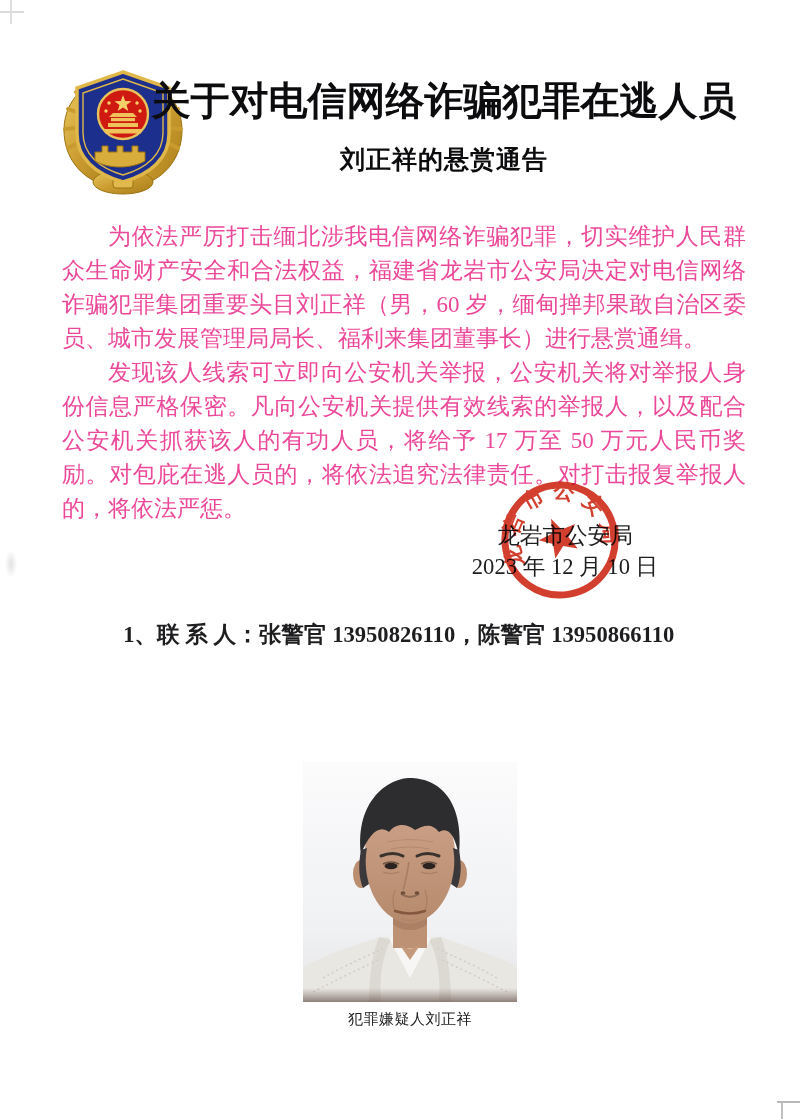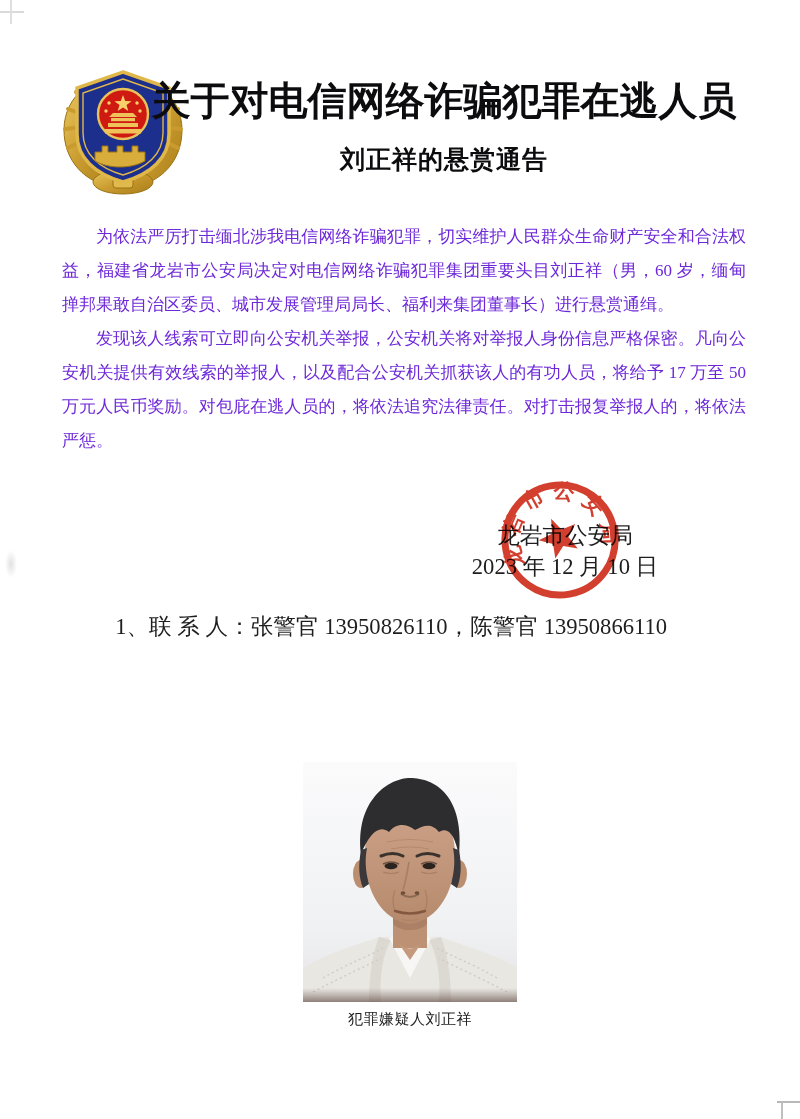--- a/index.html
+++ b/index.html
@@ -14,31 +14,31 @@
   .smudge{position:absolute;left:5px;top:550px;width:12px;height:28px;
     background:radial-gradient(closest-side,#c9c9c9,transparent);opacity:.55;}
   
   .badge{position:absolute;left:56px;top:62px;width:134px;height:136px;}
   .title{position:absolute;left:150px;top:70px;width:588px;text-align:center;
     font-weight:700;color:#0c0c0e;}
   .title .l1{font-size:39px;line-height:62px;white-space:nowrap;letter-spacing:0;}
   .title .l2{font-size:25px;line-height:56px;letter-spacing:1px;}
   
   .body-text{position:absolute;left:62px;top:220px;width:684px;
-    font-size:17px;line-height:34px;text-align:justify;color:#6d28d9;}
+    font-size:23px;line-height:34px;text-align:justify;color:#ec4899;}
   .body-text p{margin:0;text-indent:2em;}
   
   .signature{position:absolute;left:410px;top:520px;width:310px;text-align:center;
     font-size:22.6px;line-height:31px;color:#1e1e20;}
   .seal{position:absolute;left:494px;top:474px;width:132px;height:132px;
     mix-blend-mode:multiply;opacity:.93;transform:rotate(-10deg);}
   
   .contacts{position:absolute;left:62px;top:600px;width:686px;
     font-size:22.6px;line-height:38px;text-align:justify;color:#1e1e20;}
-  .contacts p{margin:8px;text-indent:2em;}
+  .contacts p{margin:16px;text-indent:2em;font-weight:bold;}
   
   .photo-fig{position:absolute;left:303px;top:762px;width:214px;margin:0;}
   .photo{display:block;width:214px;height:240px;}
   .caption{margin-top:8px;text-align:center;font-size:15px;letter-spacing:.5px;color:#222;}
 </style>
 </head>
 <body>
 
 <div class="page">
 

